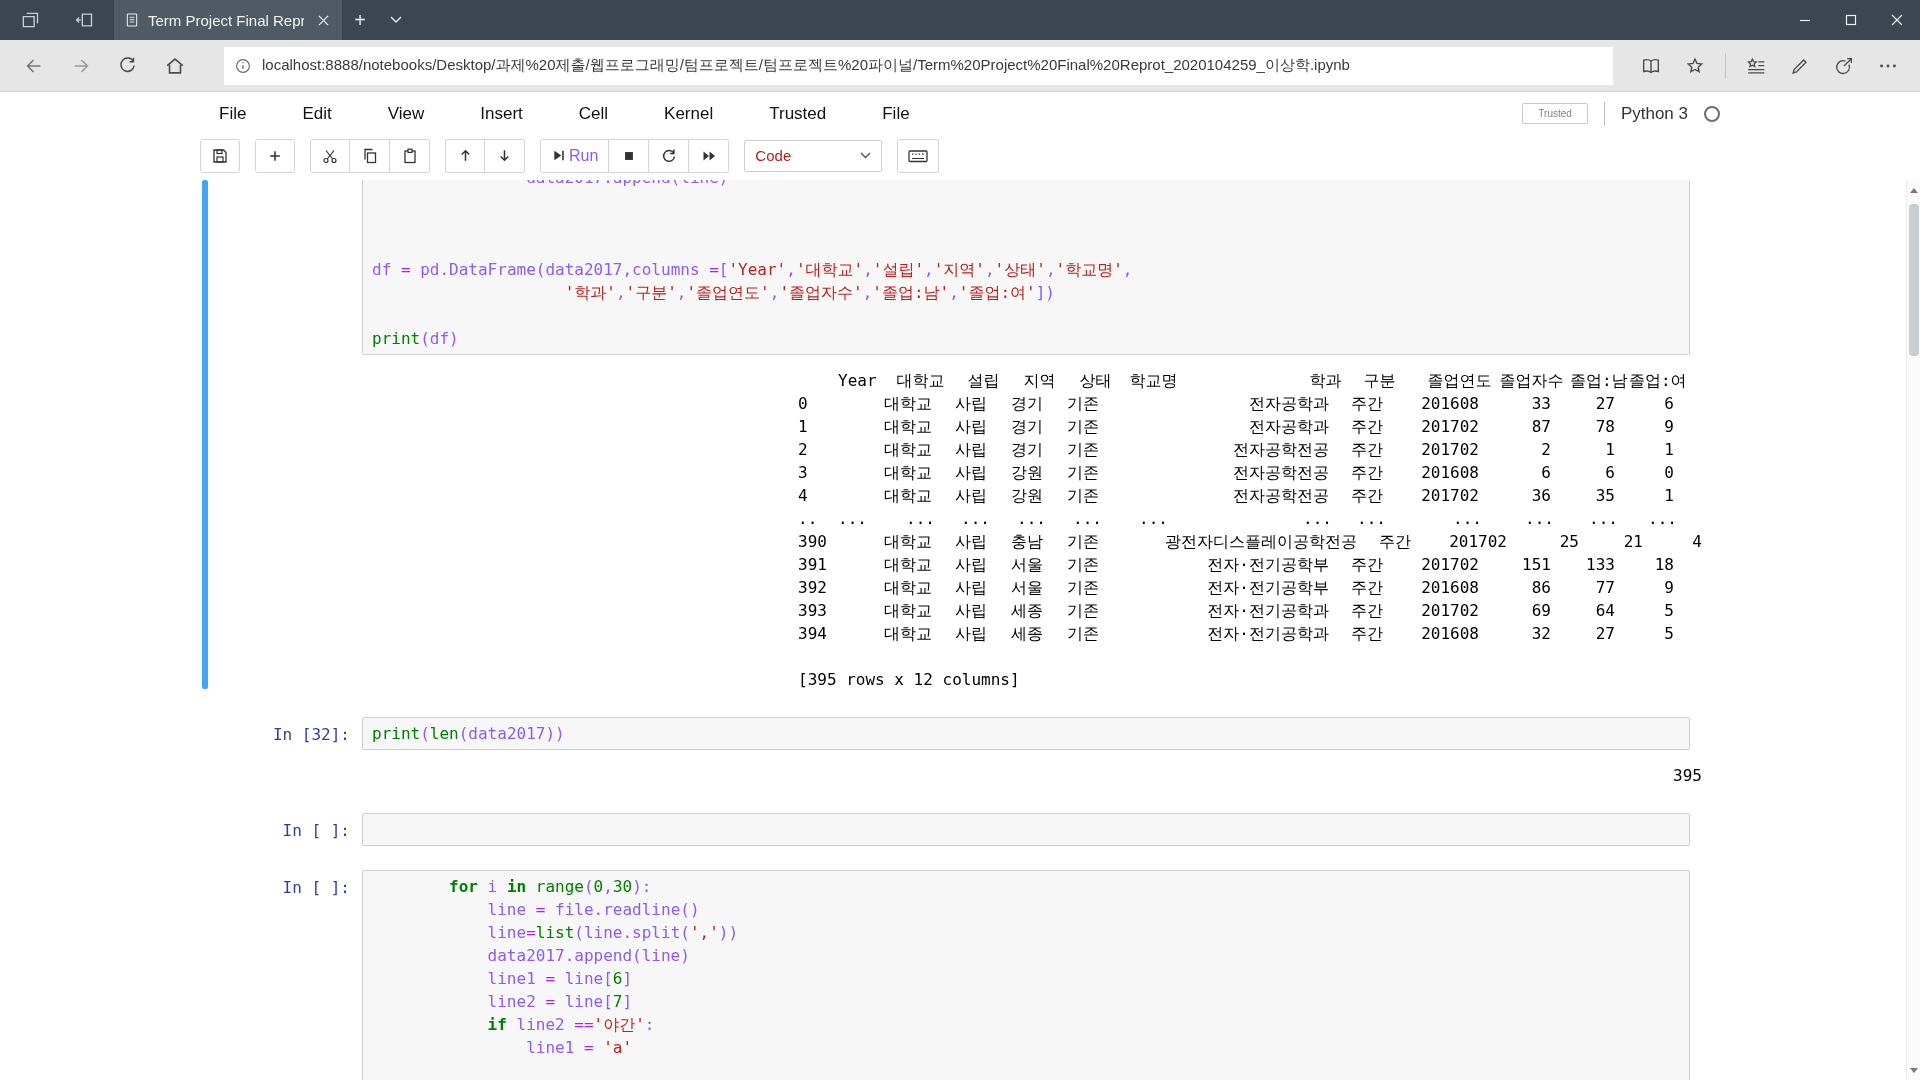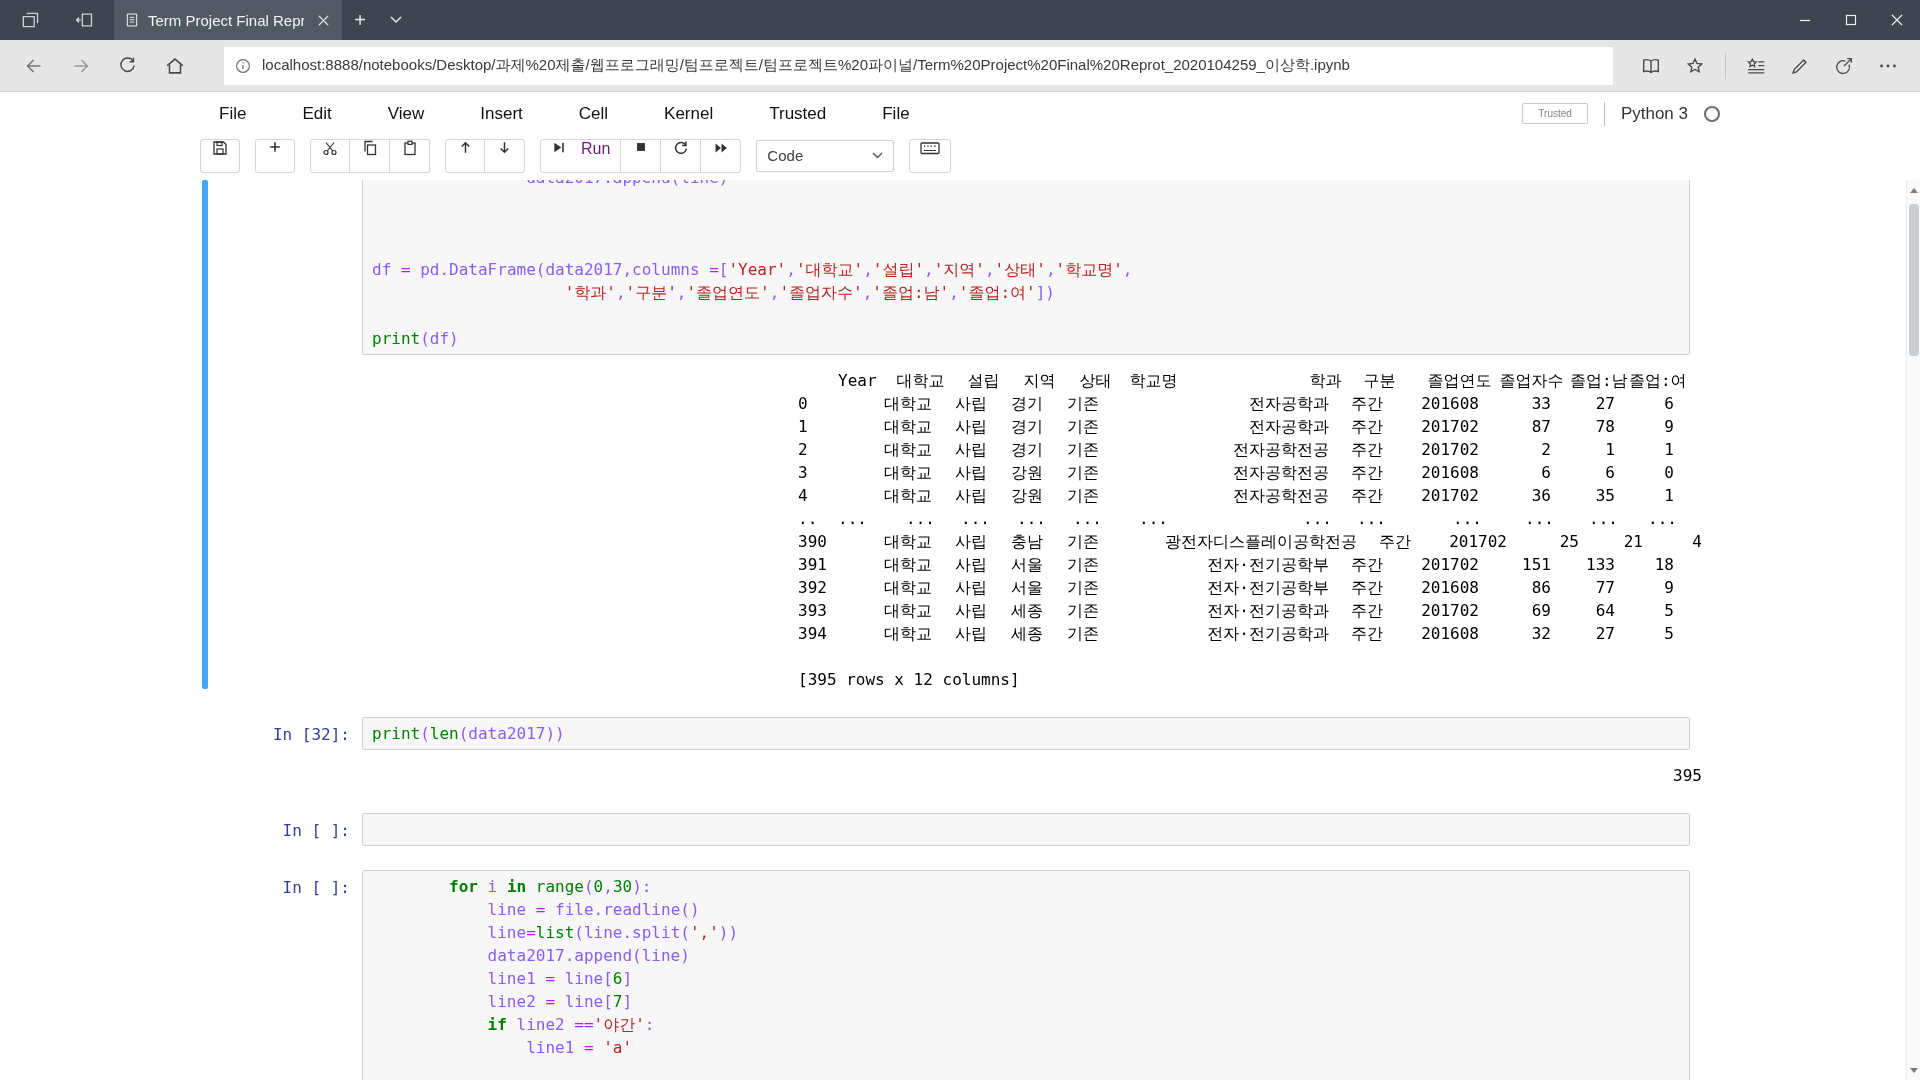--- a/index.html
+++ b/index.html
@@ -33,29 +33,29 @@
   .menubar { height:43px; display:flex; align-items:center; margin:0 200px;gap:18px; }
   .menu-item { padding:0 19px; font-size:17px; color:#111; line-height:43px; }
   .mb-right { margin-left:auto; display:flex; align-items:center; gap:16px; }
   .trusted { border:1px solid #c9c9c9; border-radius:2px; color:#828282; font-size:10px; padding:4px 15px; }
   .kern-sep { width:1px; height:24px; background:#bdbdbd; }
   .kernel-name { font-size:17px; color:#333; }
   .kernel-ind { width:16px; height:16px; border:2px solid #6d6d6d; border-radius:50%; }
 
   .toolbar { height:45px; display:flex; align-items:center; margin:0 200px; padding-bottom:4px; }
   .tgroup { display:flex; margin-right:15px; }
-  .tbtn { height:34px; min-width:40px; display:flex; justify-content:center;
-          background:#fff; border:1px solid #d5d5d5; border-left-width:0; color:#701a75; gap:15px;
+  .tbtn { height:34px; min-width:40px; display:flex; align-items:center; justify-content:center;
+          background:#fff; border:1px solid #d5d5d5; border-left-width:0; color:#8b5cf6; gap:3px;
           font-size:16px; padding:0 10px; }
   .tgroup .tbtn:first-child { border-left-width:1px; border-radius:3px 0 0 3px; }
   .tgroup .tbtn:last-child { border-radius:0 3px 3px 0; }
   .tgroup .tbtn:only-child { border-radius:3px; }
   .cm-select { height:32px; width:138px; background:#fff; border:1px solid #cfcfcf; border-radius:2px;
                display:flex; align-items:center; justify-content:space-between; padding:0 10px;
-               font-size:15px; color:#404040; margin-right:15px; }
+               font-size:15px; color:#b91c1c; margin-right:15px; }
 
   
   .notebook { position:absolute; top:180px; left:0; right:0; bottom:0; overflow:hidden; background:#fff; }
   .nb-container { margin-left:202px; width:1500px; }
 
   .cell { position:relative; padding:12px 0 6px; }
   .cell.selected::before { content:""; position:absolute; left:0; top:0; bottom:8px; width:6px;
                            background:#42a5f5; border-radius:2px; }
   .cell.clip-top { padding-top:0; }
   .input-row { display:flex; }

